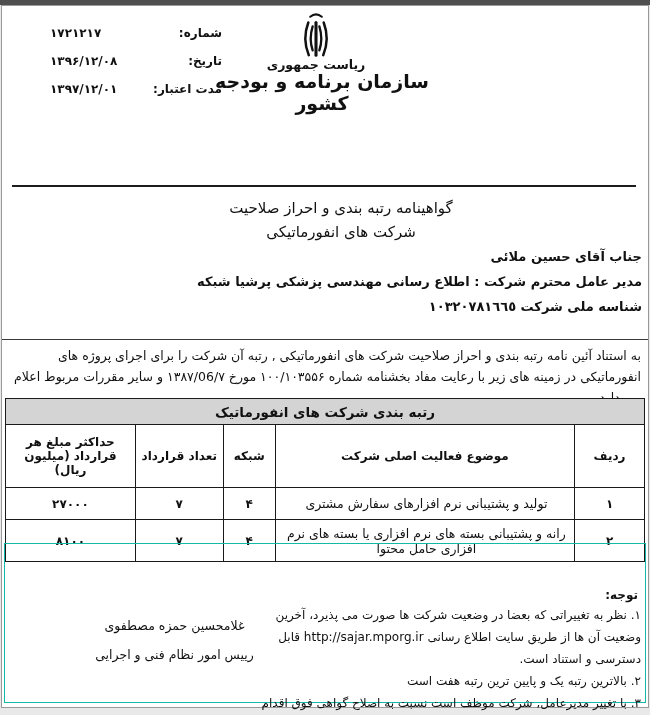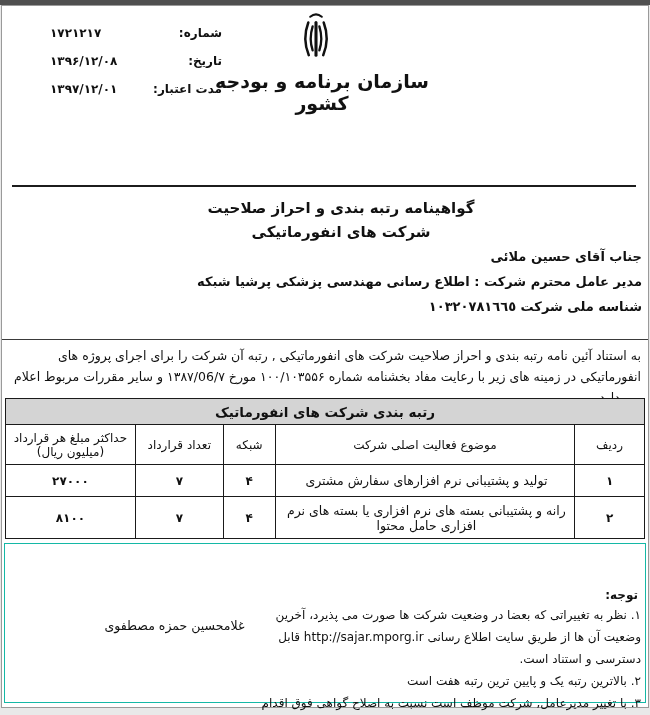--- a/index.html
+++ b/index.html
@@ -43,21 +43,21 @@
     position:absolute; left:195px; top:64px; width:250px;
     text-align:center; font-size:19px; font-weight:700;
   }
   .rule {
     position:absolute; top:179px; left:10px; right:12px; height:2px;
     background:#1c1c1c;
   }
   
   .cert-title {
     position:absolute; top:190px; left:0; right:0;
-    text-align:center; font-weight:700; font-size:15px; line-height:24px;margin-left:32px;
+    text-align:center; font-weight:400; font-size:15px; line-height:24px;margin-left:32px;
   }
   
   .recipient {
     position:absolute; top:238px; right:6px; left:6px;
     text-align:right; font-size:13px; font-weight:700; line-height:25px;
   }
   
   .statement {
     position:absolute; top:333px; left:0; right:0;
     border-top:1px solid #3a3a3a;
@@ -71,21 +71,21 @@
     border-collapse:collapse; width:calc(100% - 6px);
     font-size:12px;
   }
   .ranking-table th, .ranking-table td {
     border:1.5px solid #1a1a1a;
     text-align:center; vertical-align:middle;
   }
   .table-title-cell {
     background:#d4d4d4; font-weight:700; font-size:13.5px; height:26px;
   }
-  .col-head { font-weight:400; height:40px; padding:2px 4px; }
+  .col-head { font-weight:700; height:40px; padding:10px 4px; }
   .row-1 td { height:32px; }
   .row-2 td { height:42px; }
   .activity-cell { text-align:right; padding:2px 3px 2px 6px; font-size:12.5px; }
   .num-cell { font-weight:600; letter-spacing:0.5px; }
   .col-radif { width:70px; }
   .col-activity { width:300px; }
   .col-rank { width:52px; }
   .col-contracts { width:88px; }
   .col-max { width:130px; }
   
@@ -131,20 +131,21 @@
   <div class="emblem">
     <svg viewBox="0 0 40 52" width="40" height="50" xmlns="http://www.w3.org/2000/svg">
       <path d="M14 7 Q20 2 26 7" fill="none" stroke="#111" stroke-width="2.2" stroke-linecap="round"></path>
       <line x1="20" y1="13" x2="20" y2="47" stroke="#111" stroke-width="3.2" stroke-linecap="round"></line>
       <path d="M16.5 17 Q12.5 30 16.5 42" fill="none" stroke="#111" stroke-width="2.4" stroke-linecap="round"></path>
       <path d="M23.5 17 Q27.5 30 23.5 42" fill="none" stroke="#111" stroke-width="2.4" stroke-linecap="round"></path>
       <path d="M12 13 Q5.5 30 12.5 47" fill="none" stroke="#111" stroke-width="2.6" stroke-linecap="round"></path>
       <path d="M28 13 Q34.5 30 27.5 47" fill="none" stroke="#111" stroke-width="2.6" stroke-linecap="round"></path>
     </svg>
   </div>
+  <div class="presidency">ریاست جمهوری</div>
   <div class="org-name">سازمان برنامه و بودجه کشور</div>
 
   <div class="rule"></div>
 
   <div class="cert-title">
     <div>گواهینامه رتبه بندی و احراز صلاحیت</div>
     <div>شرکت های انفورماتیکی</div>
   </div>
 
   <div class="recipient">
@@ -193,16 +194,17 @@
 
   <div class="notes-box">
     <div class="notes-label">توجه:</div>
     <div class="notes-list">
       <div>۱. نظر به تغییراتی که بعضا در وضعیت شرکت ها صورت می پذیرد، آخرین وضعیت آن ها از طریق سایت اطلاع رسانی http://sajar.mporg.ir قابل دسترسی و استناد است.</div>
       <div>۲. بالاترین رتبه یک و پایین ترین رتبه هفت است</div>
       <div>۳. با تغییر مدیرعامل, شرکت موظف است نسبت به اصلاح گواهی فوق اقدام نماید.</div>
     </div>
     <div class="signature">
       <div>غلامحسین حمزه مصطفوی</div>
+      <div class="sig-title">رییس امور نظام فنی و اجرایی</div>
     </div>
   </div>
 
 </div>
 
 </body></html>

